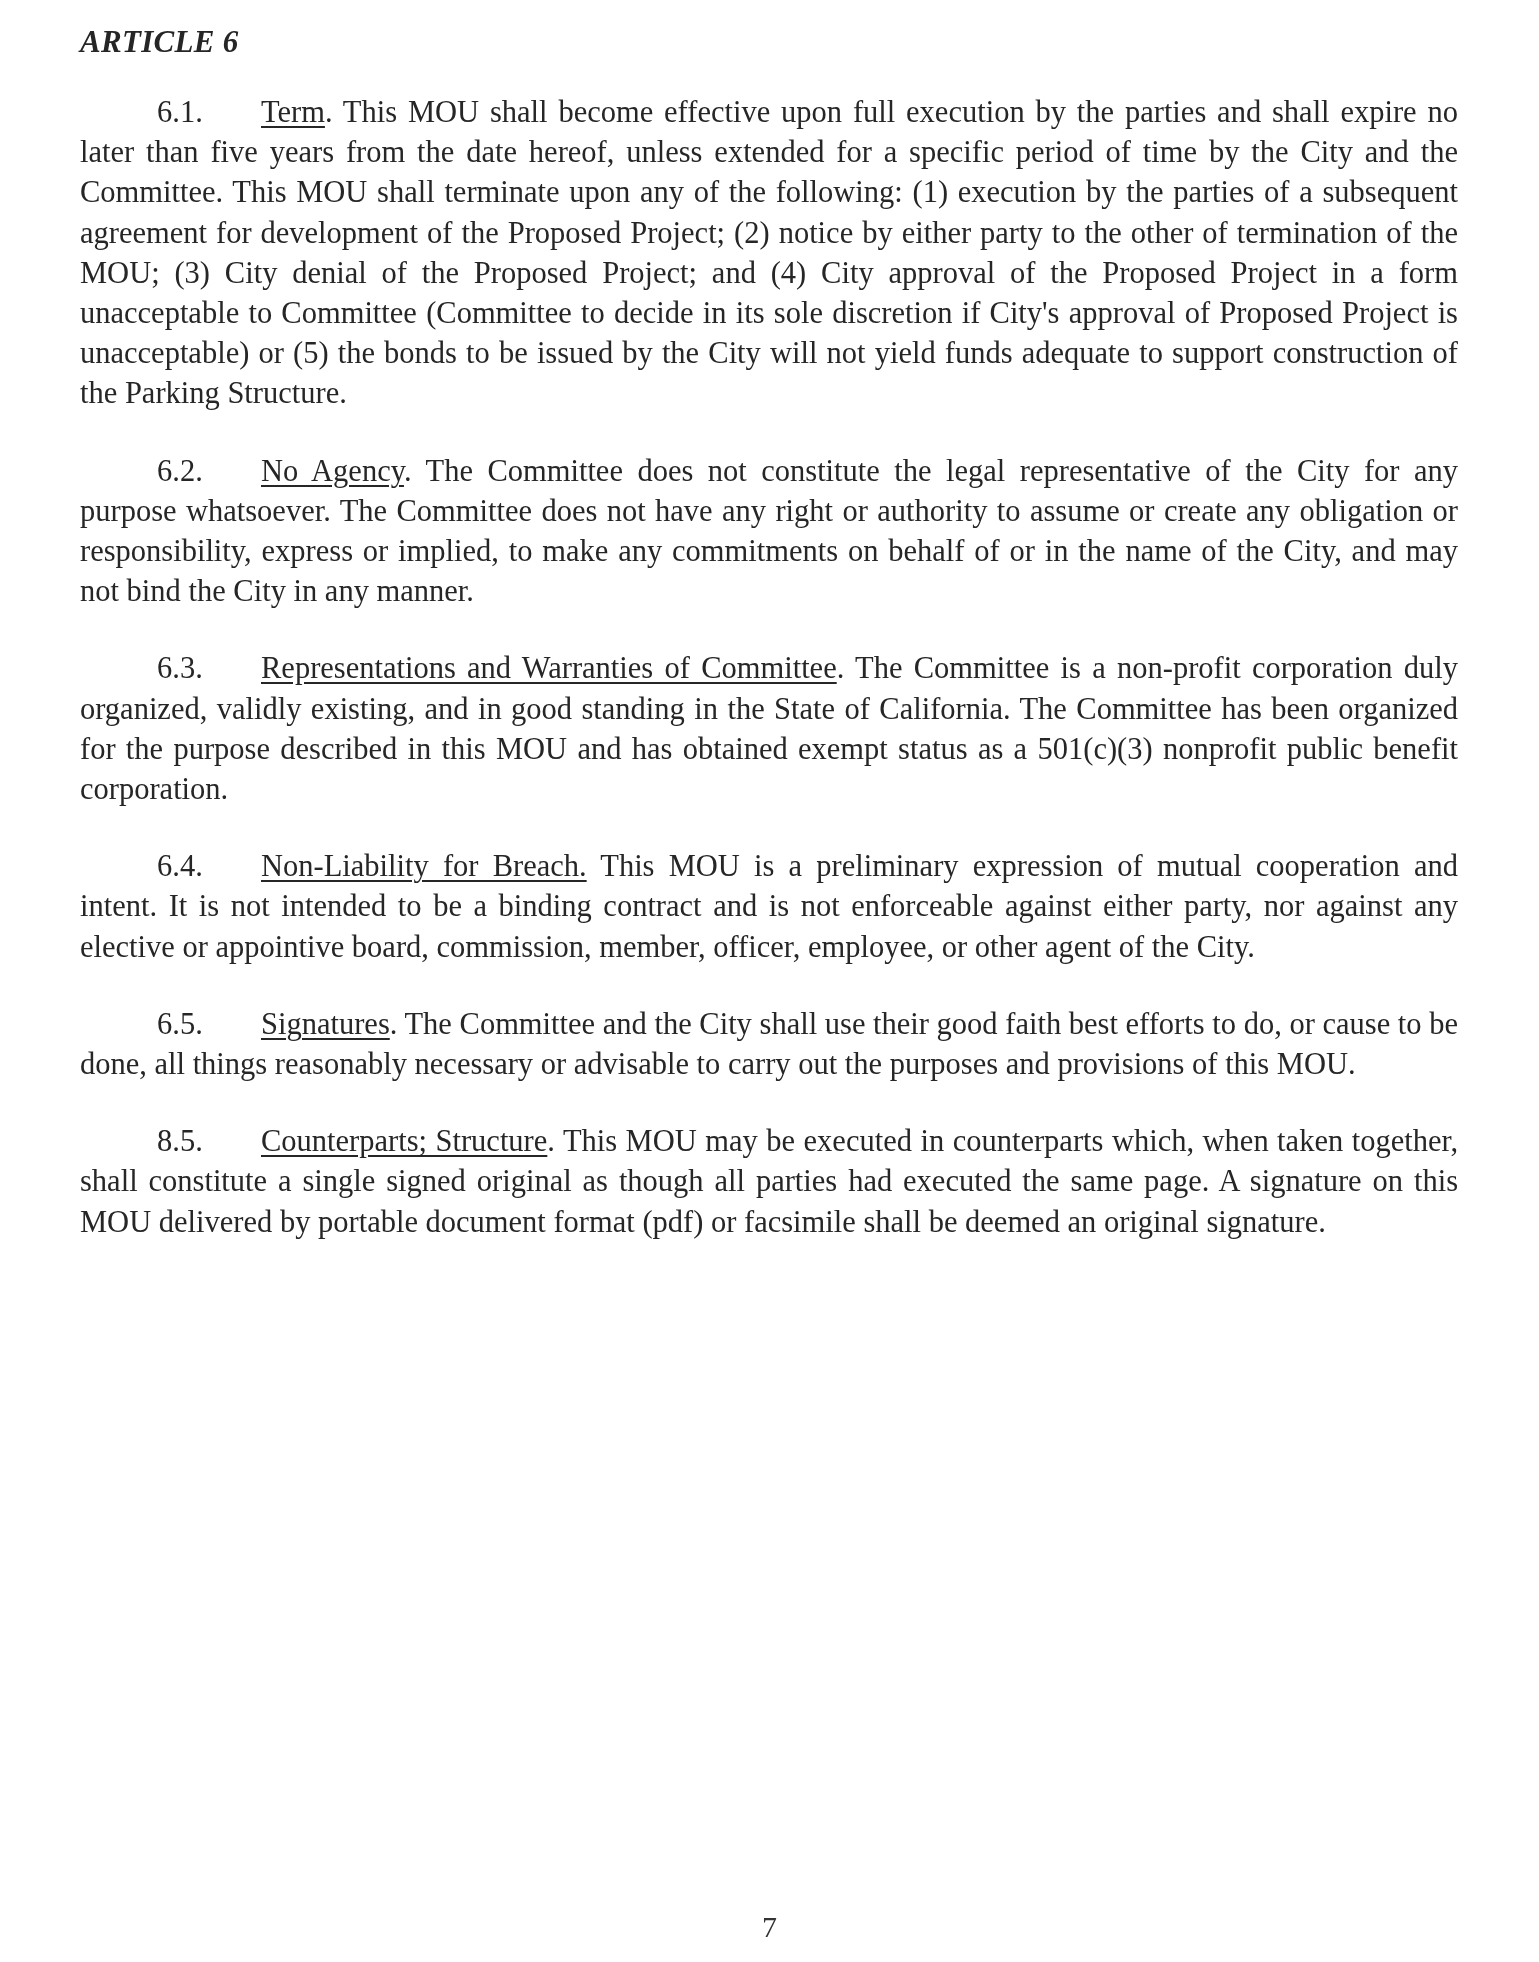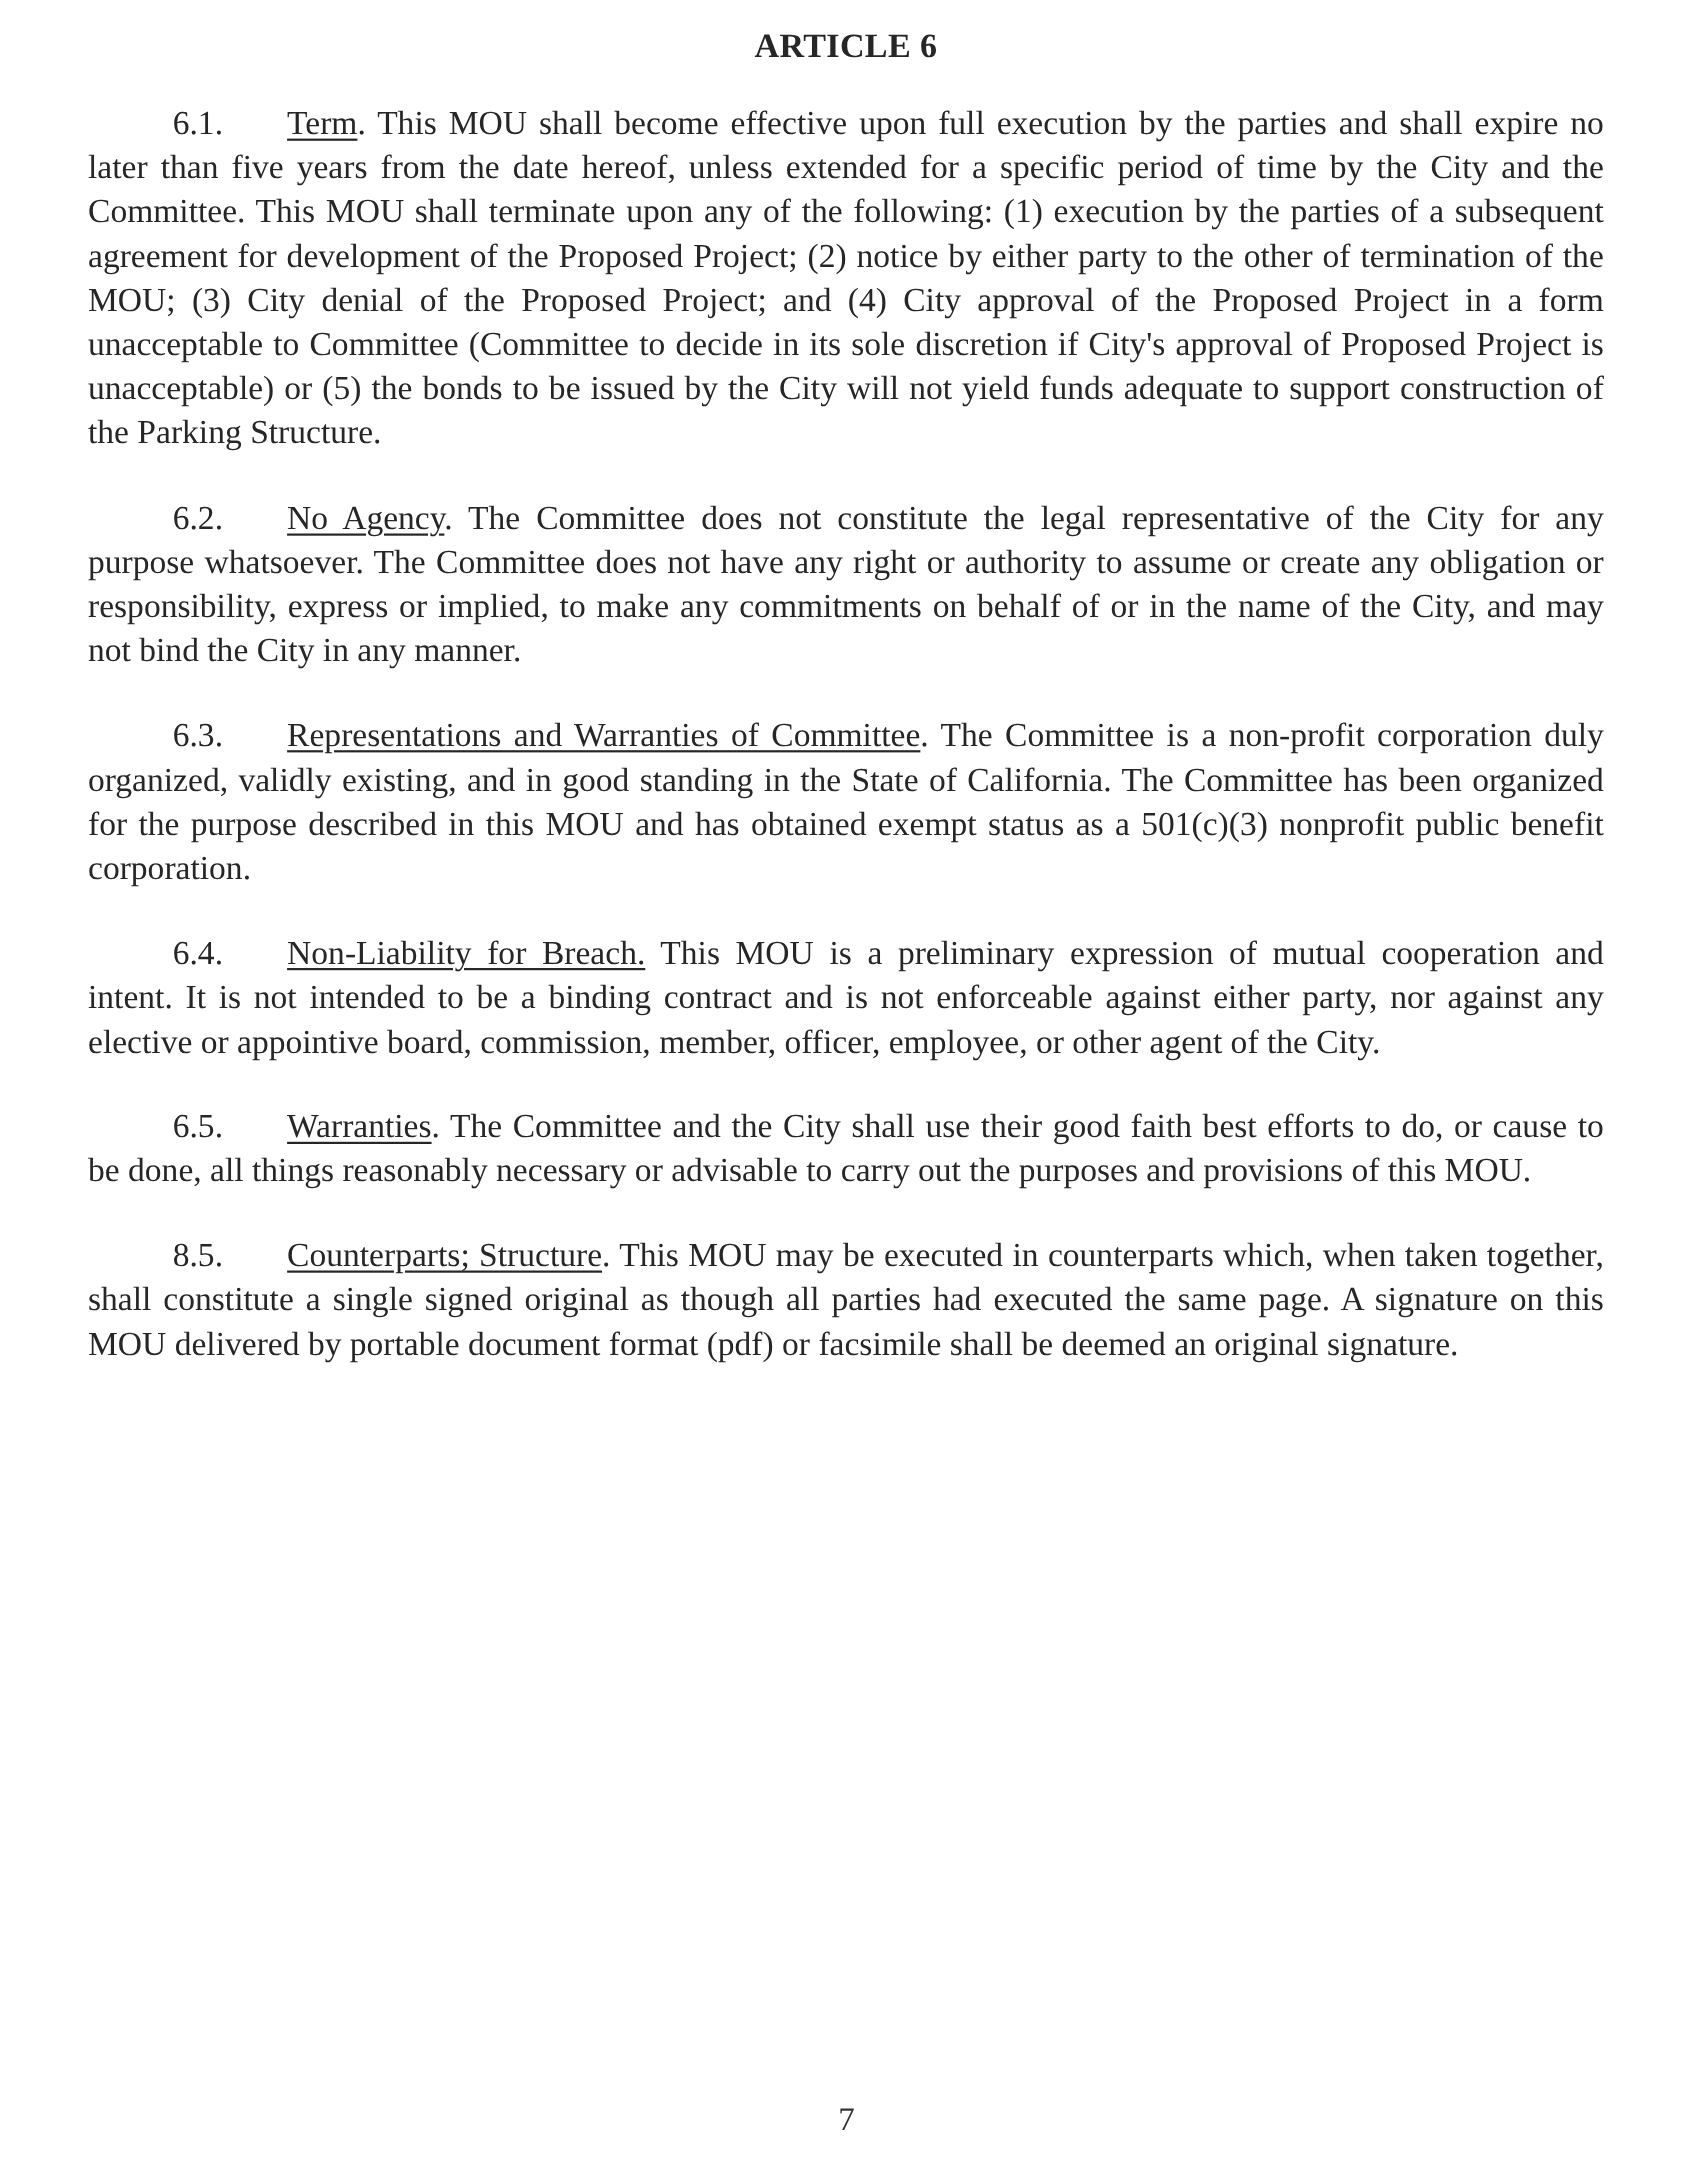--- a/index.html
+++ b/index.html
@@ -15,25 +15,25 @@
     font-family: "Liberation Serif", "DejaVu Serif", serif;
     color: #262626;
   }
   .page {
     position: absolute;
     left: 80px;
     top: 22px;
     width: 1378px;
   }
   .heading {
-    text-align: center;
     font-weight: bold;
     font-size: 31px;
     line-height: 40px;
     letter-spacing: 0.3px;
+    font-style: italic;
   }
   .heading-block {
     margin-bottom: 30px;
   }
   .section {
     font-size: 30.5px;
     line-height: 40.2px;
     text-align: justify;
     margin: 0 0 37px 0;
   }
@@ -76,21 +76,21 @@
 
   <p class="section">
     <span class="num">6.3.</span><span class="title">Representations and Warranties of Committee</span><span>.</span><span> The Committee is a non-profit corporation duly organized, validly existing, and in good standing in the State of California. The Committee has been organized for the purpose described in this MOU and has obtained exempt status as a 501(c)(3) nonprofit public benefit corporation.</span>
   </p>
 
   <p class="section">
     <span class="num">6.4.</span><span class="title">Non-Liability for Breach.</span><span></span><span>  This MOU is a preliminary expression of mutual cooperation and intent. It is not intended to be a binding contract and is not enforceable against either party, nor against any elective or appointive board, commission, member, officer, employee, or other agent of the City.</span>
   </p>
 
   <p class="section">
-    <span class="num">6.5.</span><span class="title">Warranties</span><span>.</span><span> The Committee and the City shall use their good faith best efforts to do, or cause to be done, all things reasonably necessary or advisable to carry out the purposes and provisions of this MOU.</span>
+    <span class="num">6.5.</span><span class="title">Signatures</span><span>.</span><span> The Committee and the City shall use their good faith best efforts to do, or cause to be done, all things reasonably necessary or advisable to carry out the purposes and provisions of this MOU.</span>
   </p>
 
   <p class="section">
     <span class="num">8.5.</span><span class="title">Counterparts; Structure</span><span>.</span><span> This MOU may be executed in counterparts which, when taken together, shall constitute a single signed original as though all parties had executed the same page. A signature on this MOU delivered by portable document format (pdf) or facsimile shall be deemed an original signature.</span>
   </p>
 </div>
 
 <div class="page-number">7</div>
 
 </body></html>

